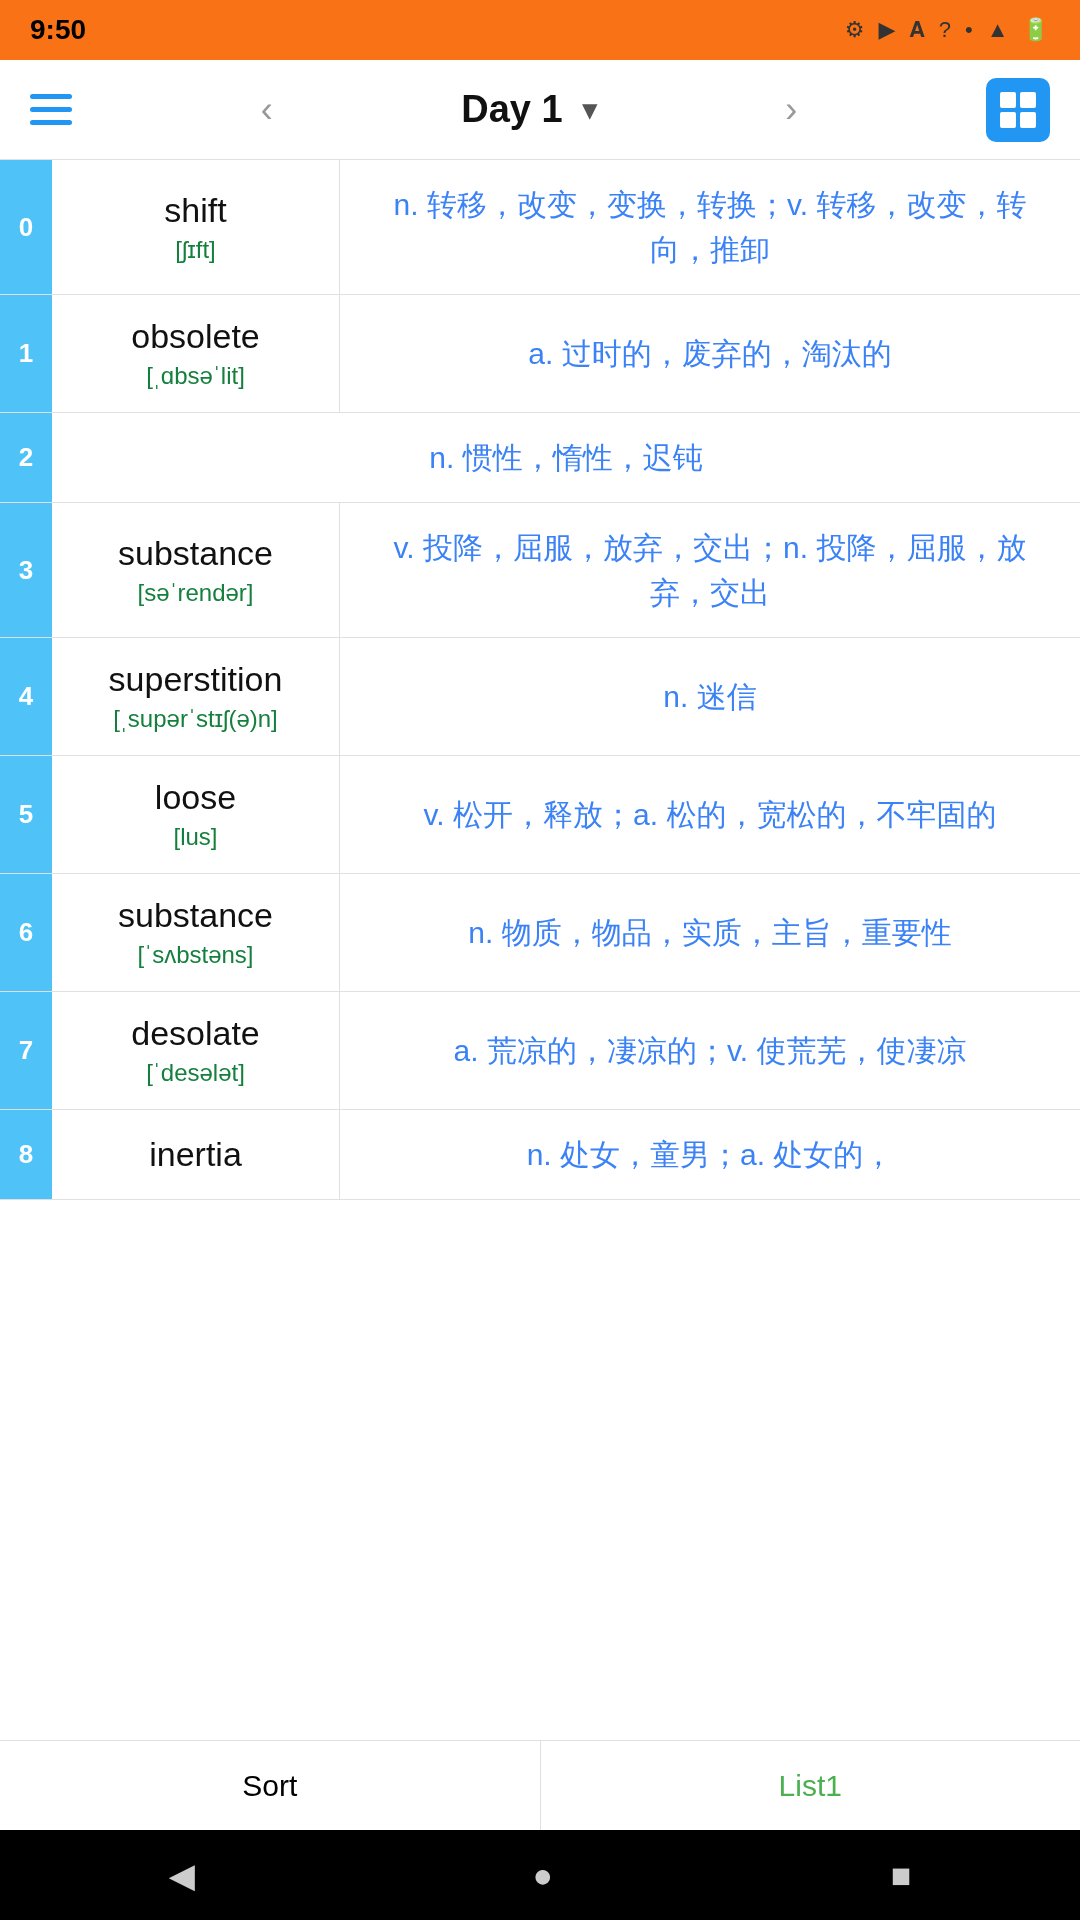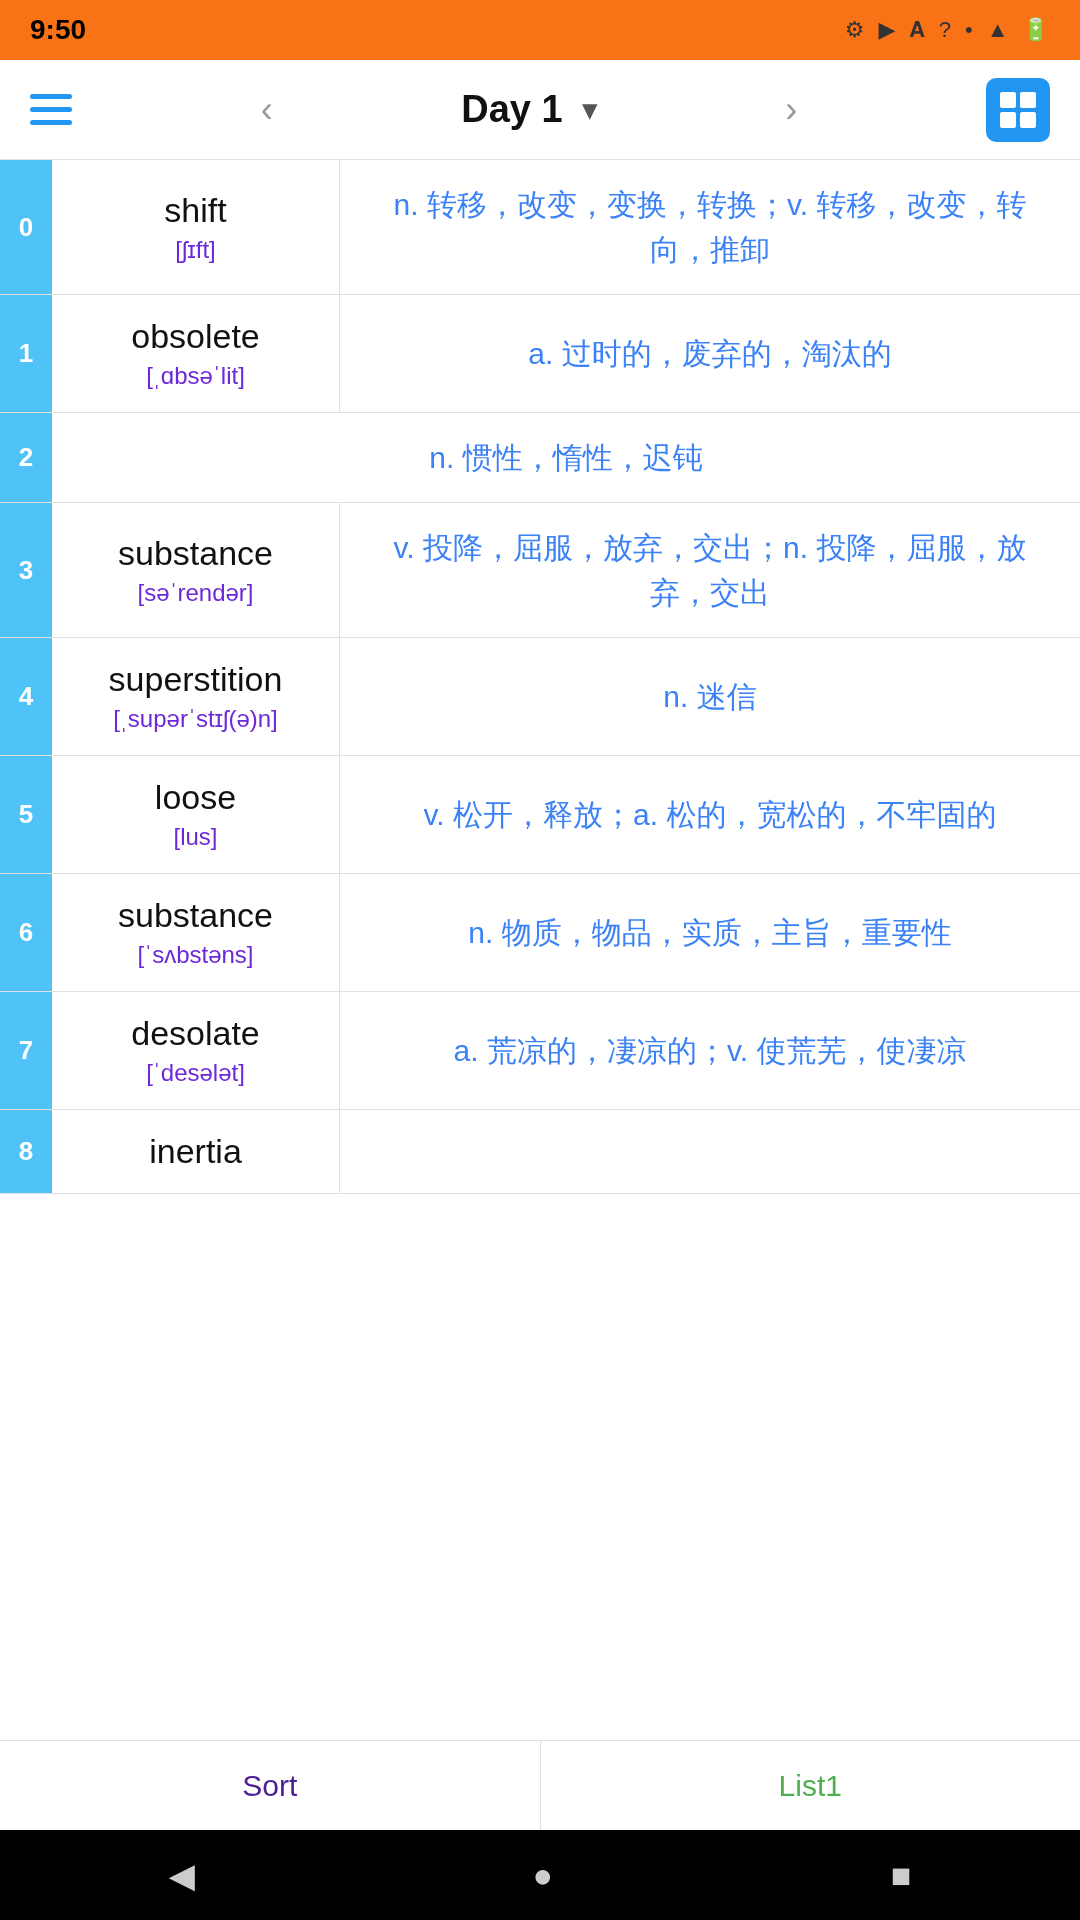--- a/index.html
+++ b/index.html
@@ -134,21 +134,21 @@
     }
 
     .word-text {
       font-size: 34px;
       font-weight: 500;
       color: #111;
     }
 
     .word-phonetic {
       font-size: 24px;
-      color: #6d28d9;
+      color: #15803d;
       margin-top: 6px;
     }
 
     .definition-col {
       flex: 1;
       padding: 22px 24px;
       display: flex;
       align-items: center;
       justify-content: center;
     }
@@ -181,21 +181,21 @@
       font-size: 30px;
       cursor: pointer;
       border-right: 1px solid #e0e0e0;
     }
 
     .tab-item:last-child {
       border-right: none;
     }
 
     .tab-item.sort-tab {
-      color: #4c1d95;
+      color: #000000;
     }
 
     .tab-item.list1-tab {
       color: #4CAF50;
       font-weight: 500;
     }
 
     
     .android-nav {
       position: absolute;
@@ -333,20 +333,23 @@
       <div class="definition-col">
         <span class="definition-text">a. 荒凉的，凄凉的；v. 使荒芜，使凄凉</span>
       </div>
     </div>
     <div class="word-row">
       <div class="row-number">8</div>
       <div class="word-col">
         <span class="word-text">inertia</span>
 
       </div>
+      <div class="definition-col">
+        <span class="definition-text">n. 处女，童男；a. 处女的，</span>
+      </div>
     </div>
   </div>
 
 <div class="bottom-tab-bar">
   <div class="tab-item sort-tab">
     <span>Sort</span>
   </div>
   <div class="tab-item list1-tab">
     <span>List1</span>
   </div>

